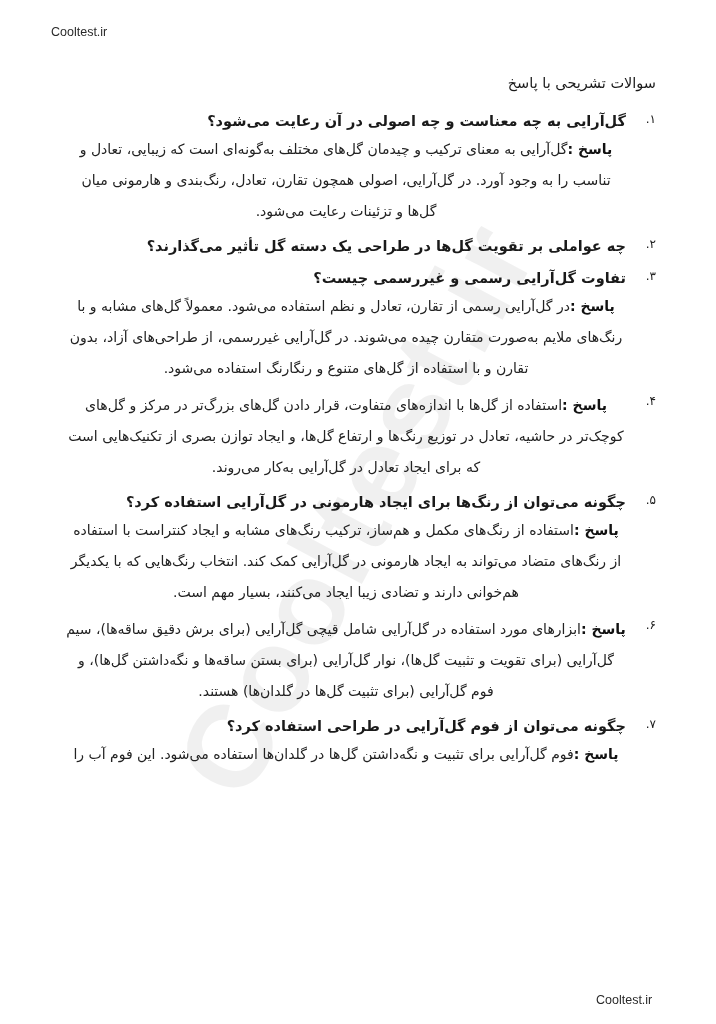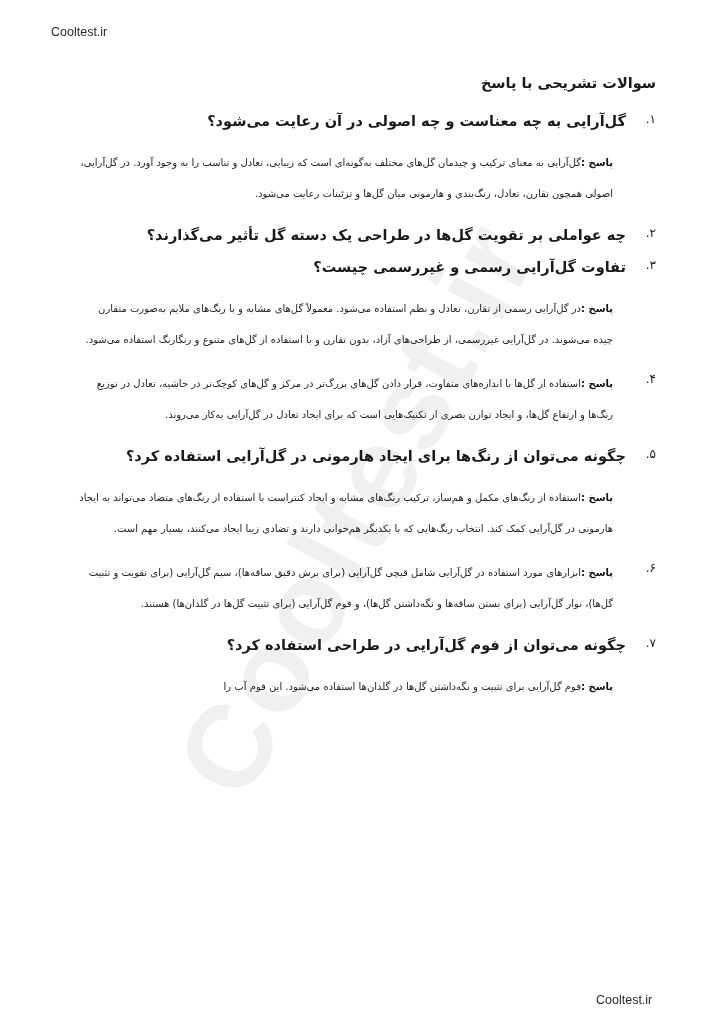--- a/index.html
+++ b/index.html
@@ -18,32 +18,32 @@
   .watermark {
     position: absolute; left: 60px; top: 470px; width: 560px; text-align: center;
     font-family: "Liberation Sans", sans-serif; font-size: 118px; font-weight: bold;
     color: rgba(0,0,0,0.06); transform: rotate(-62deg); transform-origin: center;
     pointer-events: none; letter-spacing: 4px; white-space: nowrap;
   }
   .content {
     position: absolute; right: 60px; top: 72px; width: 590px; direction: rtl;
   }
   .section-title {
-    font-weight: bold; font-size: 14.5px; margin: 0 0 14px 0; line-height: 22px;
+    font-weight: normal; font-size: 14.5px; margin: 0 0 14px 0; line-height: 22px;
   }
   .qa { margin-bottom: 6px; }
   .question {
     font-weight: bold; font-size: 14.5px; line-height: 26px; position: relative;
     padding-right: 30px; margin: 0;
   }
   .qnum {
     position: absolute; right: 0; top: -2px; font-weight: normal; font-size: 12px;
   }
   .answer {
-    font-size: 10px; line-height: 31px; margin: 13px; padding-right: 30px; text-align: right;
+    font-size: 14px; line-height: 31px; margin: 0; padding-right: 30px; text-align: center;
     color: #222;
   }
   .answer-label { font-weight: bold; color: #111; }
 </style>
 </head>
 <body>
 
 <div class="site-header">Cooltest.ir</div>
 
 <div class="watermark">Cooltest.ir</div>

